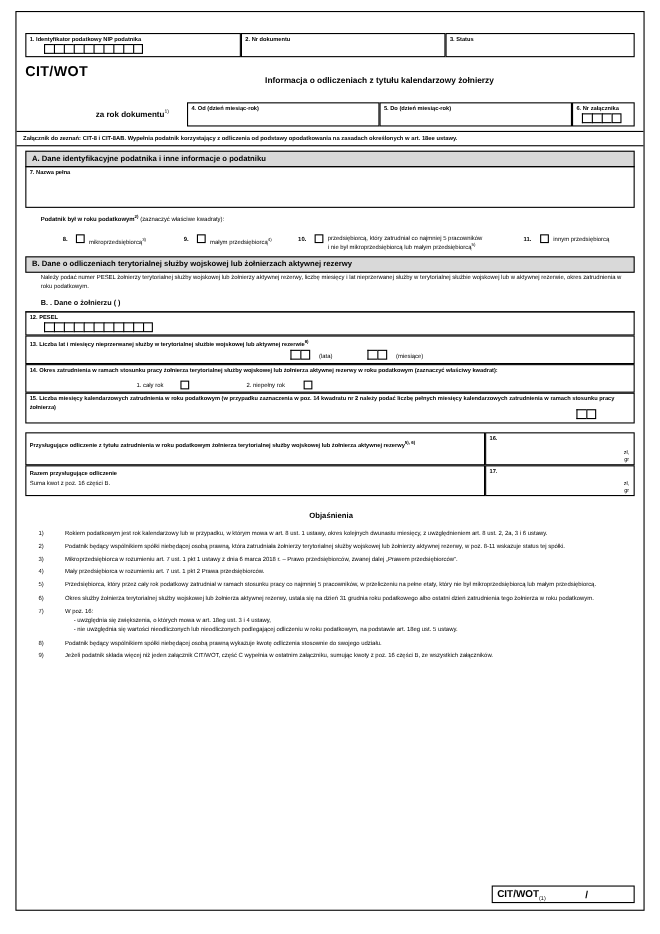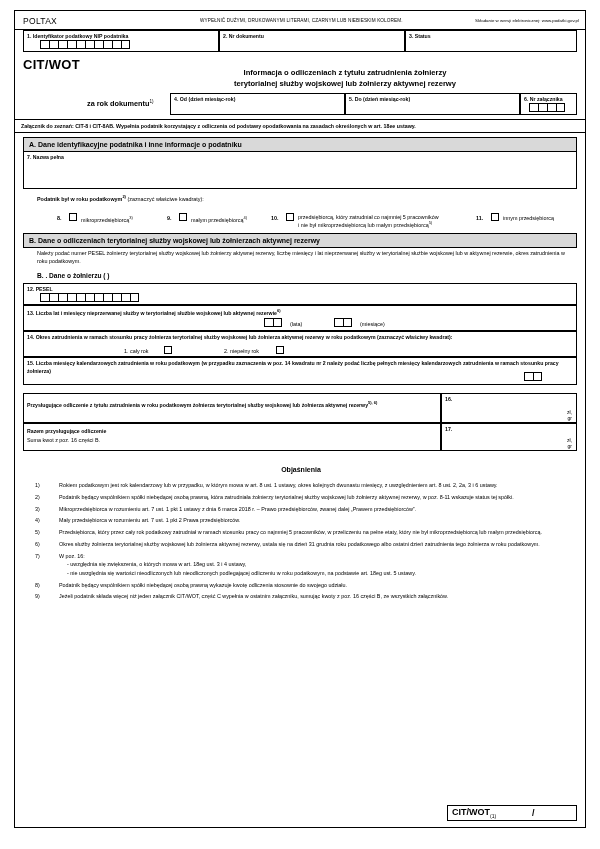--- a/index.html
+++ b/index.html
@@ -244,25 +244,20 @@
     font-size: 5px;
     text-align: right;
   }
 </style>
 </head>
 <body>
 
 <div class="page">
   <div class="sheet">
 
-    <div class="top-bar">
-      <span class="poltax">POLTAX</span>
-      <span class="fill-note">WYPEŁNIĆ DUŻYMI, DRUKOWANYMI LITERAMI, CZARNYM LUB NIEBIESKIM KOLOREM.</span>
-      <span class="e-note">Składanie w wersji elektronicznej: www.podatki.gov.pl</span>
-    </div>
 
     <div class="id-row">
       <div class="cell" style="left:8px; width:196px;">
         <span class="lbl">1. Identyfikator podatkowy NIP podatnika</span>
         <span class="boxes">
           <i></i>
             <i></i>
             <i></i>
             <i></i>
             <i></i>
@@ -276,22 +271,21 @@
       <div class="cell" style="left:204px; width:186px;">
         <span class="lbl">2. Nr dokumentu</span>
       </div>
       <div class="cell" style="left:390px; width:172px;">
         <span class="lbl">3. Status</span>
       </div>
     </div>
 
     <div class="cit-title">CIT/WOT</div>
     <div class="doc-title">
-      <div>Informacja o odliczeniach z tytułu zatrudnienia żołnierzy</div>
-      <div>terytorialnej służby wojskowej lub żołnierzy aktywnej rezerwy</div>
+      <div>Informacja o odliczeniach z tytułu kalendarzowy żołnierzy</div>
     </div>
 
     <div class="year-row">
       <span class="year-lab"><span>za rok dokumentu</span><sup>1)</sup></span>
       <div class="cell" style="left:155px; width:175px;">
         <span class="lbl">4. Od (dzień miesiąc-rok)</span>
       </div>
       <div class="cell" style="left:330px; width:175px;">
         <span class="lbl">5. Do (dzień miesiąc-rok)</span>
       </div>

